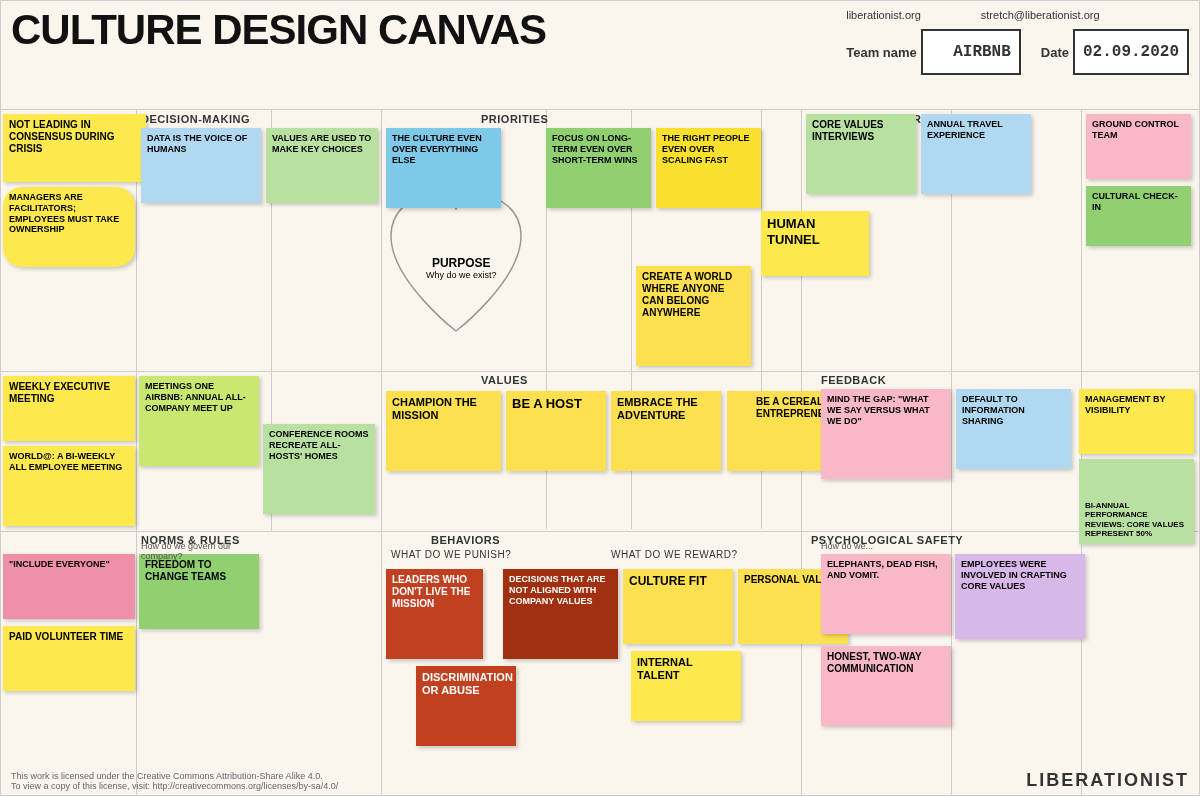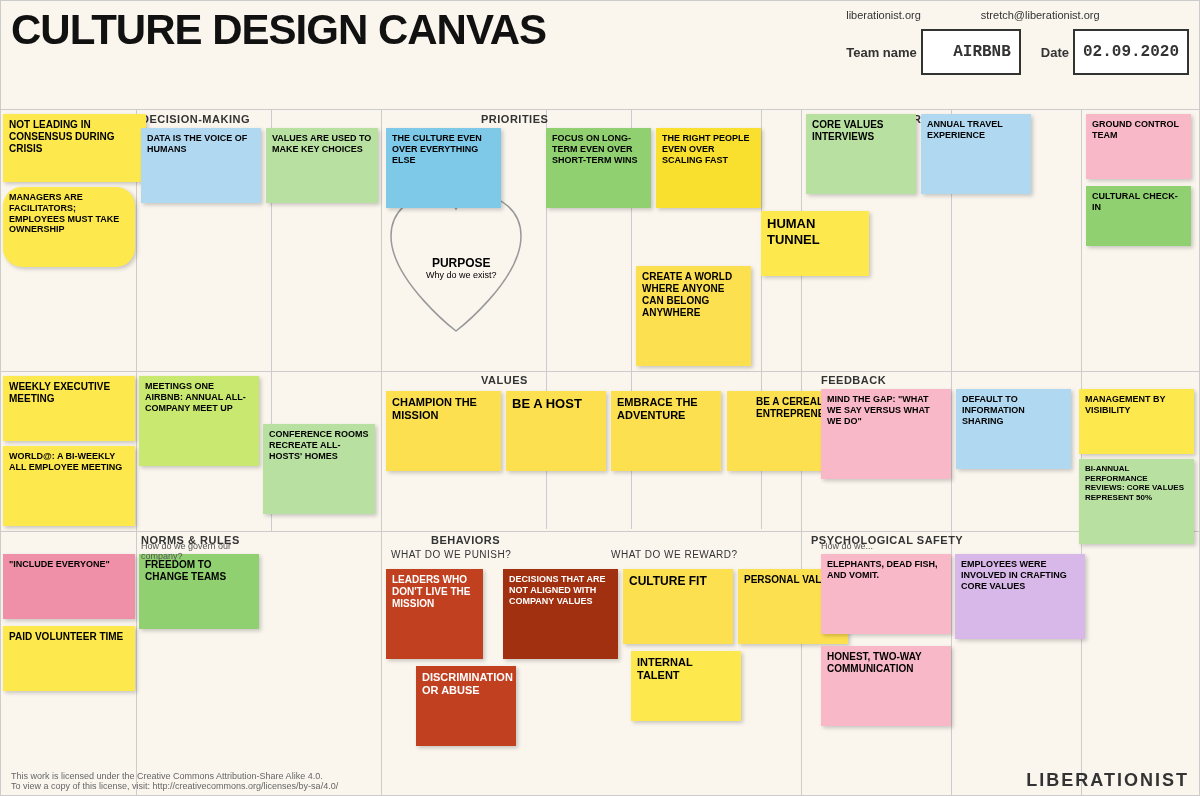--- a/index.html
+++ b/index.html
@@ -257,21 +257,21 @@
 
   <div class="sticky sticky-pink" style="top:388px; left:820px; width:130px; height:90px; font-size:9px;">
     <span>MIND THE GAP: "WHAT WE SAY VERSUS WHAT WE DO"</span>
   </div>
   <div class="sticky sticky-blue" style="top:388px; left:955px; width:115px; height:80px; font-size:9px;">
     <span>DEFAULT TO INFORMATION SHARING</span>
   </div>
   <div class="sticky sticky-yellow" style="top:388px; left:1078px; width:115px; height:65px; font-size:9px;">
     <span>MANAGEMENT BY VISIBILITY</span>
   </div>
-  <div class="sticky sticky-green" style="top:458px; left:1078px; width:115px; height:85px; font-size:8px;">
+  <div class="sticky sticky-green" style="top:458px; left:1078px; width:115px; height:85px; font-size:8px;align-items:flex-end;">
     <span>BI-ANNUAL PERFORMANCE REVIEWS: CORE VALUES REPRESENT 50%</span>
   </div>
 
   <div class="sticky sticky-pink2" style="top:553px; left:2px; width:132px; height:65px; font-size:9px;">
     <span>"INCLUDE EVERYONE"</span>
   </div>
   <div class="sticky sticky-yellow" style="top:625px; left:2px; width:132px; height:65px; font-size:10px;">
     <span>PAID VOLUNTEER TIME</span>
   </div>
   <div class="sticky sticky-green2" style="top:553px; left:138px; width:120px; height:75px; font-size:10px;">

